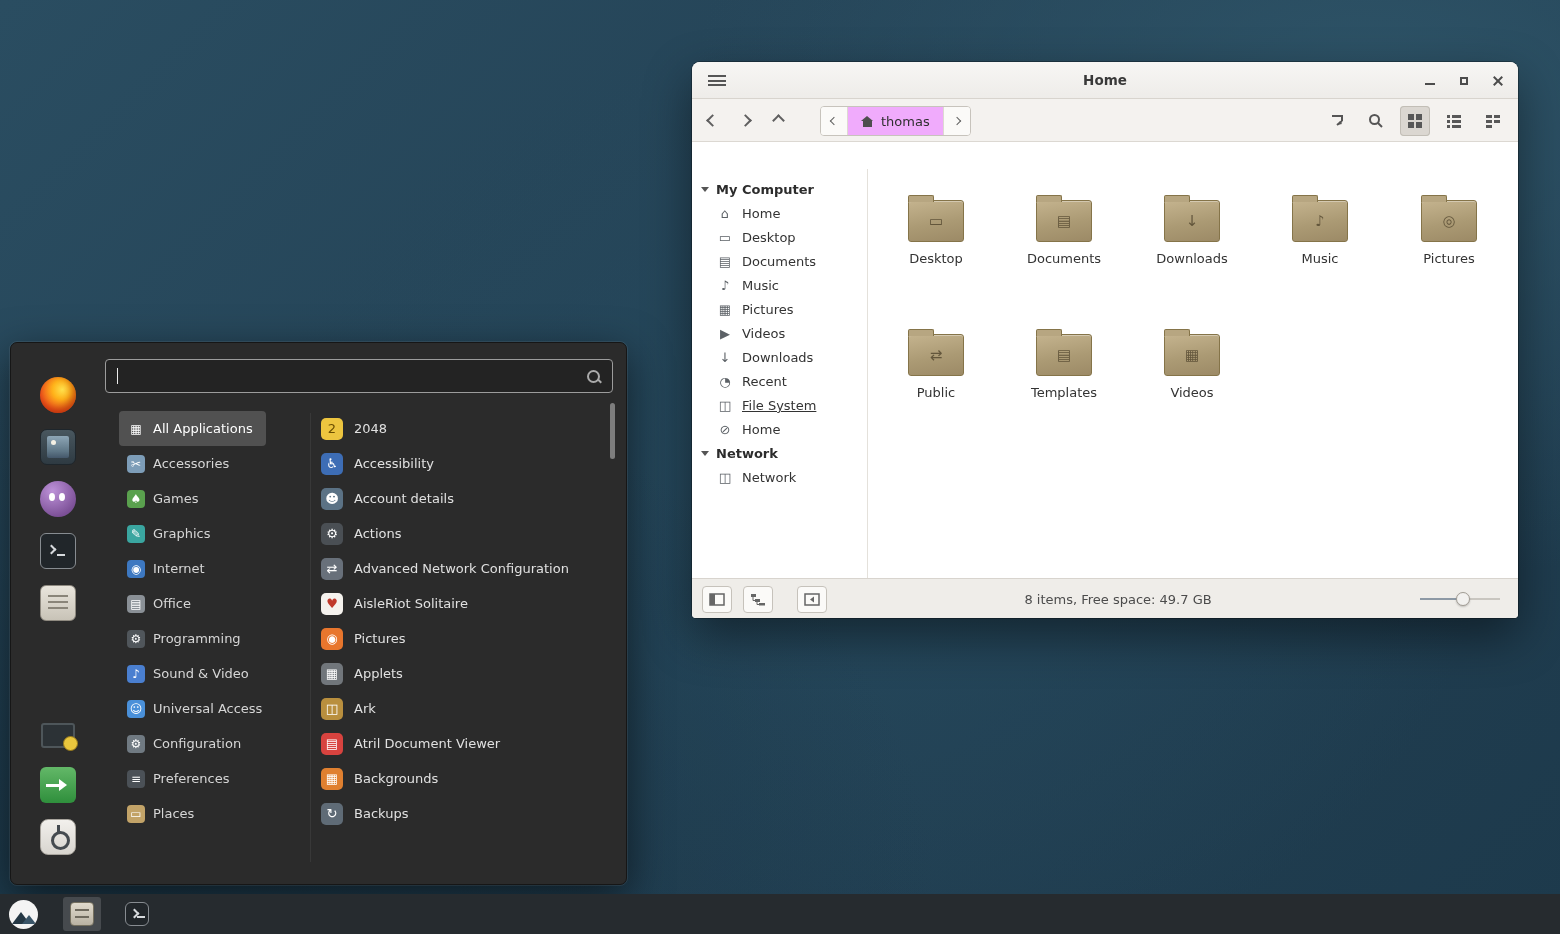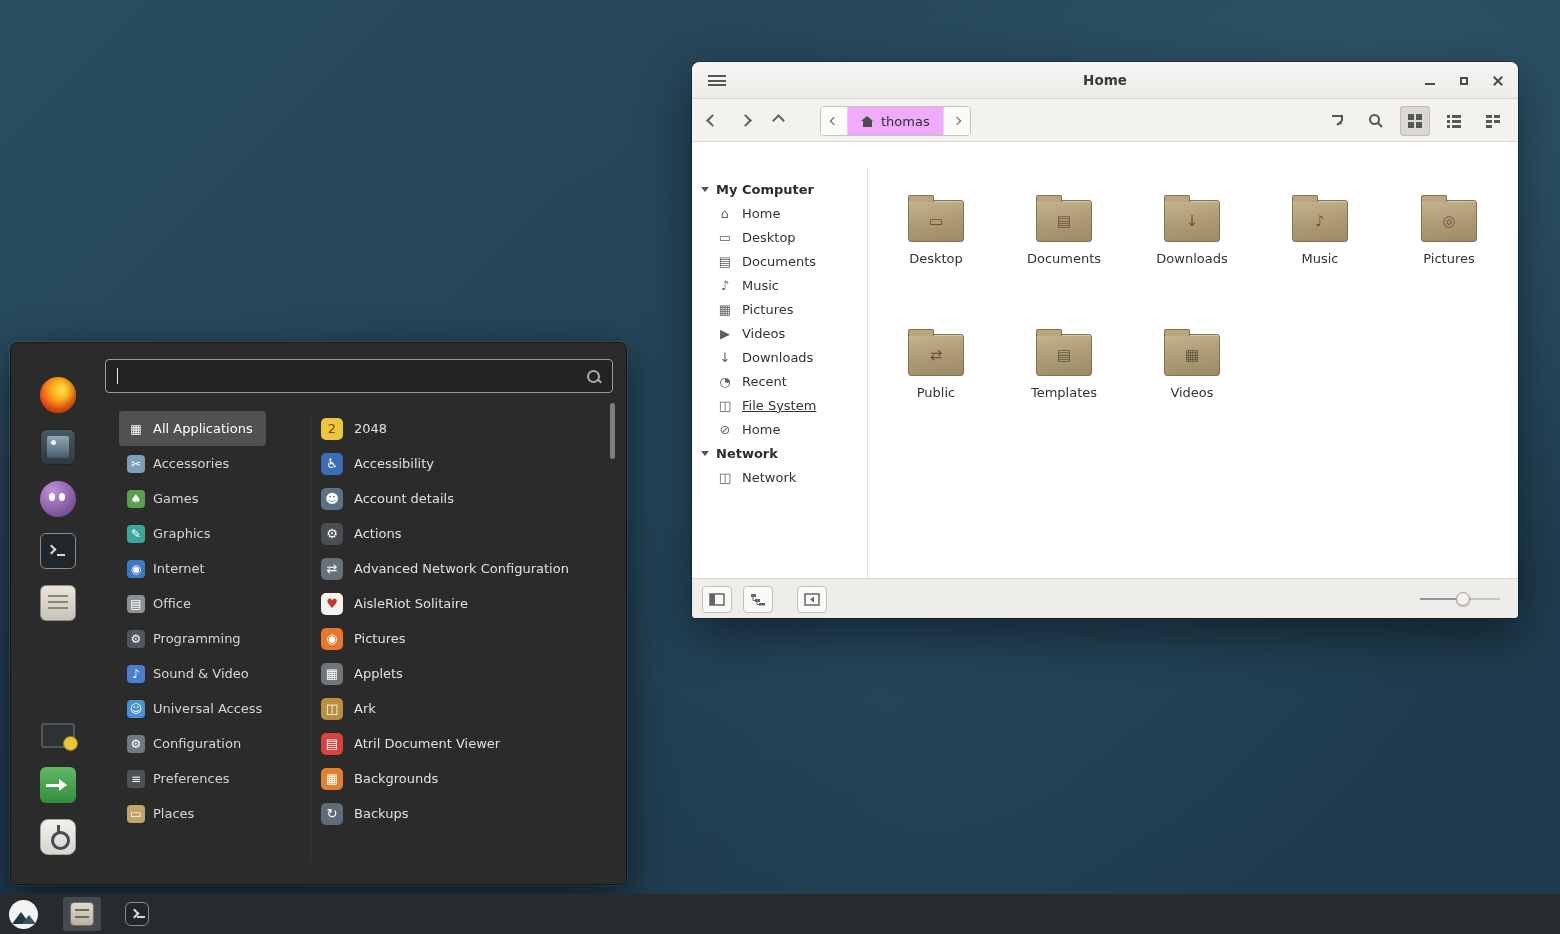--- a/index.html
+++ b/index.html
@@ -402,20 +402,21 @@
           <rect x="9" y="10" width="6" height="2.5" fill="#666"></rect>
           <path d="M3 4 V7.5 H5 M7 9 V11.5 H9" fill="none" stroke="#666" stroke-width="1"></path>
         </svg>
       </span>
       <span class="sb-btn b3">
         <svg width="16" height="13" viewBox="0 0 16 13">
           <rect x="1" y="1" width="14" height="11" fill="none" stroke="#666" stroke-width="1.5"></rect>
           <path d="M10 3.5 L6 6.5 L10 9.5 z" fill="#666"></path>
         </svg>
       </span>
+      <span class="sb-text">8 items, Free space: 49.7 GB</span>
       <span class="slider">
         <i class="track-l"></i>
           <i class="track-r"></i>
         <i class="thumb"></i>
       </span>
     </div>
   </div>
 
   <div class="menu">
     <div class="search-box">

